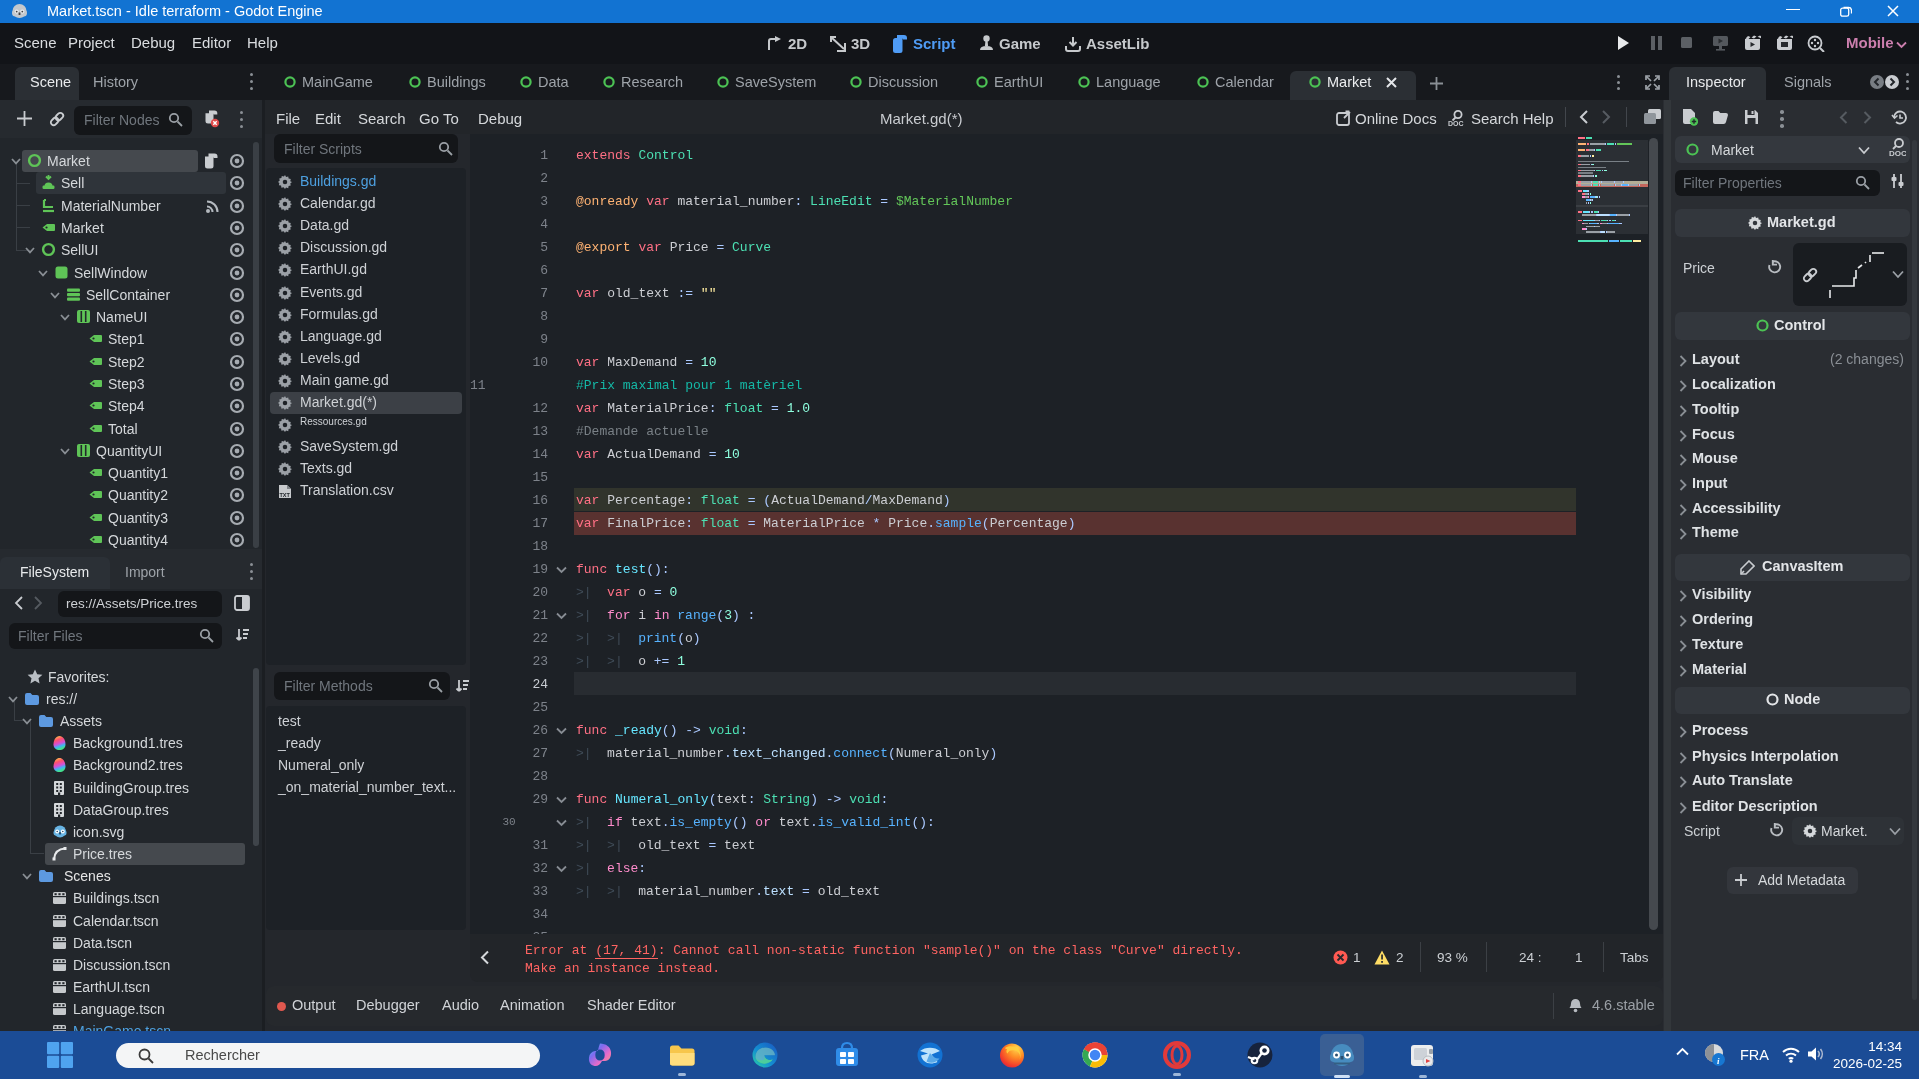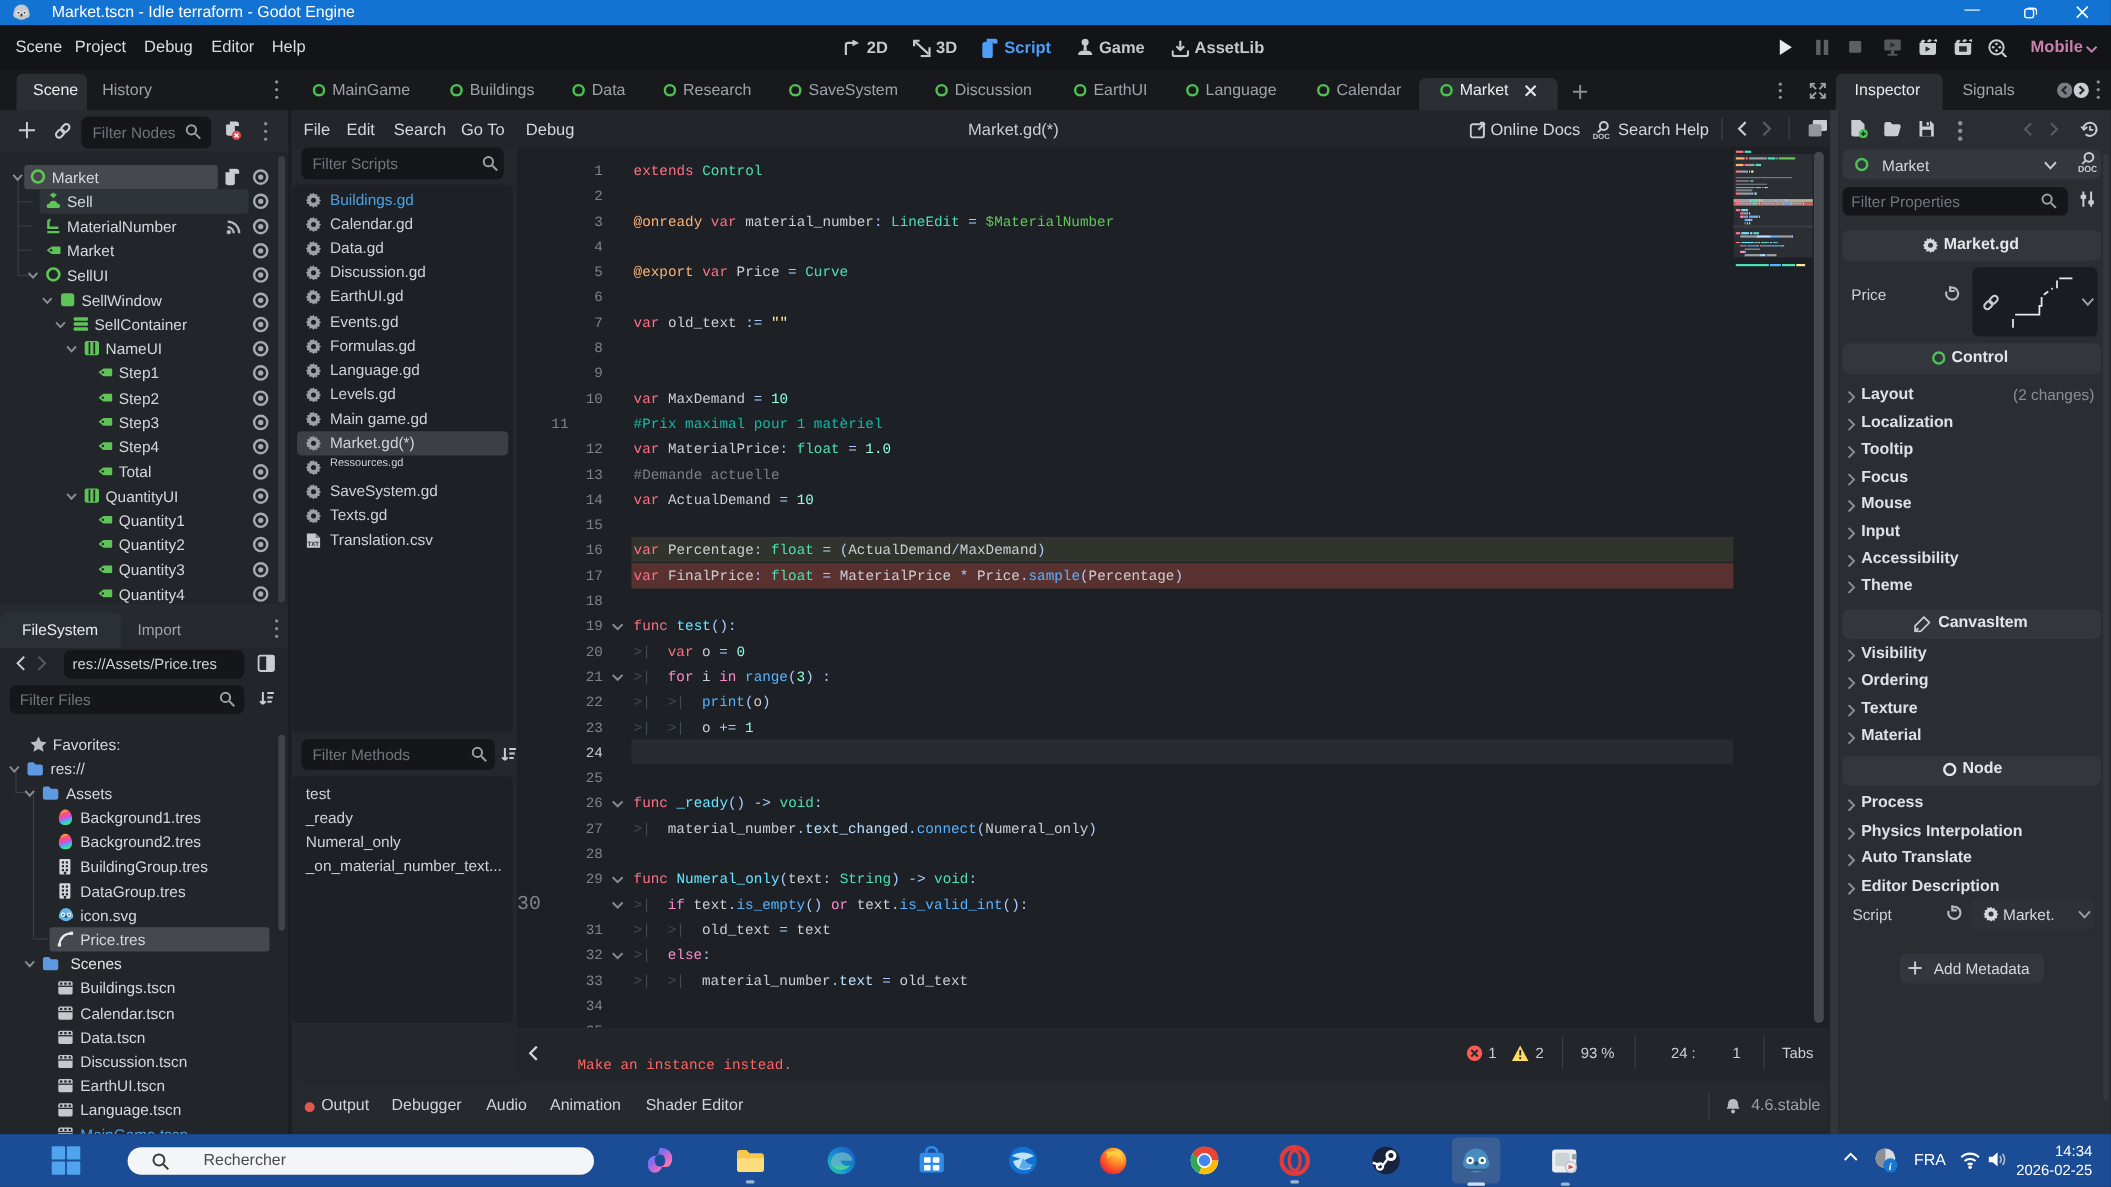--- a/index.html
+++ b/index.html
@@ -764,21 +764,21 @@
  <span class="tx" style="left:208px;top:112.5px;width:78px;text-align:right;font-family:'Liberation Mono',monospace;font-size:13px;line-height:23px;color:#7d828a">4</span>
  <span class="tx" style="left:208px;top:135.5px;width:78px;text-align:right;font-family:'Liberation Mono',monospace;font-size:13px;line-height:23px;color:#7d828a">5</span>
  <span class="tx" style="left:314px;top:135.5px;font-family:'Liberation Mono',monospace;font-size:13px;line-height:23px"><i style="color:#ffb373;font-style:normal">@export</i><i style="color:#ccced3;font-style:normal"> </i><i style="color:#ff7085;font-style:normal">var</i><i style="color:#ccced3;font-style:normal"> Price </i><i style="color:#abc9ff;font-style:normal">=</i><i style="color:#ccced3;font-style:normal"> </i><i style="color:#4ce0b3;font-style:normal">Curve</i></span>
  <span class="tx" style="left:208px;top:158.5px;width:78px;text-align:right;font-family:'Liberation Mono',monospace;font-size:13px;line-height:23px;color:#7d828a">6</span>
  <span class="tx" style="left:208px;top:181.5px;width:78px;text-align:right;font-family:'Liberation Mono',monospace;font-size:13px;line-height:23px;color:#7d828a">7</span>
  <span class="tx" style="left:314px;top:181.5px;font-family:'Liberation Mono',monospace;font-size:13px;line-height:23px"><i style="color:#ff7085;font-style:normal">var</i><i style="color:#ccced3;font-style:normal"> old_text </i><i style="color:#abc9ff;font-style:normal">:=</i><i style="color:#ccced3;font-style:normal"> </i><i style="color:#ffeda1;font-style:normal">""</i></span>
  <span class="tx" style="left:208px;top:204.5px;width:78px;text-align:right;font-family:'Liberation Mono',monospace;font-size:13px;line-height:23px;color:#7d828a">8</span>
  <span class="tx" style="left:208px;top:227.5px;width:78px;text-align:right;font-family:'Liberation Mono',monospace;font-size:13px;line-height:23px;color:#7d828a">9</span>
  <span class="tx" style="left:208px;top:250.5px;width:78px;text-align:right;font-family:'Liberation Mono',monospace;font-size:13px;line-height:23px;color:#7d828a">10</span>
  <span class="tx" style="left:314px;top:250.5px;font-family:'Liberation Mono',monospace;font-size:13px;line-height:23px"><i style="color:#ff7085;font-style:normal">var</i><i style="color:#ccced3;font-style:normal"> MaxDemand </i><i style="color:#abc9ff;font-style:normal">=</i><i style="color:#ccced3;font-style:normal"> </i><i style="color:#8fffdf;font-style:normal">10</i></span>
- <span class="tx" style="left:208px;top:273.5px;width:78px;text-align:center;font-family:'Liberation Mono',monospace;font-size:13px;line-height:23px;color:#7d828a">11</span>
+ <span class="tx" style="left:208px;top:273.5px;width:78px;text-align:left;font-family:'Liberation Mono',monospace;font-size:13px;line-height:23px;color:#7d828a">11</span>
  <span class="tx" style="left:314px;top:273.5px;font-family:'Liberation Mono',monospace;font-size:13px;line-height:23px"><i style="color:#14b8a6;font-style:normal">#Prix maximal pour 1 matèriel</i></span>
  <span class="tx" style="left:208px;top:296.5px;width:78px;text-align:right;font-family:Liberation Mono, monospace;font-size:13px;line-height:23px;color:#7d828a">12</span>
  <span class="tx" style="left:314px;top:296.5px;font-family:'Liberation Mono',monospace;font-size:13px;line-height:23px"><i style="color:#ff7085;font-style:normal">var</i><i style="color:#ccced3;font-style:normal"> MaterialPrice</i><i style="color:#abc9ff;font-style:normal">:</i><i style="color:#ccced3;font-style:normal"> </i><i style="color:#4ce0b3;font-style:normal">float</i><i style="color:#ccced3;font-style:normal"> </i><i style="color:#abc9ff;font-style:normal">=</i><i style="color:#ccced3;font-style:normal"> </i><i style="color:#8fffdf;font-style:normal">1.0</i></span>
  <span class="tx" style="left:208px;top:319.5px;width:78px;text-align:right;font-family:'Liberation Mono',monospace;font-size:13px;line-height:23px;color:#7d828a">13</span>
  <span class="tx" style="left:314px;top:319.5px;font-family:'Liberation Mono',monospace;font-size:13px;line-height:23px"><i style="color:#798086;font-style:normal">#Demande actuelle</i></span>
  <span class="tx" style="left:208px;top:342.5px;width:78px;text-align:right;font-family:'Liberation Mono',monospace;font-size:13px;line-height:23px;color:#7d828a">14</span>
  <span class="tx" style="left:314px;top:342.5px;font-family:'Liberation Mono',monospace;font-size:13px;line-height:23px"><i style="color:#ff7085;font-style:normal">var</i><i style="color:#ccced3;font-style:normal"> ActualDemand </i><i style="color:#abc9ff;font-style:normal">=</i><i style="color:#ccced3;font-style:normal"> </i><i style="color:#8fffdf;font-style:normal">10</i></span>
  <span class="tx" style="left:208px;top:365.5px;width:78px;text-align:right;font-family:'Liberation Mono',monospace;font-size:13px;line-height:23px;color:#7d828a">15</span>
  <span class="tx" style="left:208px;top:388.5px;width:78px;text-align:right;font-family:'Liberation Mono',monospace;font-size:13px;line-height:23px;color:#7d828a">16</span>
  <span class="tx" style="left:314px;top:388.5px;font-family:'Liberation Mono',monospace;font-size:13px;line-height:23px"><i style="color:#ff7085;font-style:normal">var</i><i style="color:#ccced3;font-style:normal"> Percentage</i><i style="color:#abc9ff;font-style:normal">:</i><i style="color:#ccced3;font-style:normal"> </i><i style="color:#4ce0b3;font-style:normal">float</i><i style="color:#ccced3;font-style:normal"> </i><i style="color:#abc9ff;font-style:normal">=</i><i style="color:#ccced3;font-style:normal"> </i><i style="color:#abc9ff;font-style:normal">(</i><i style="color:#ccced3;font-style:normal">ActualDemand</i><i style="color:#abc9ff;font-style:normal">/</i><i style="color:#ccced3;font-style:normal">MaxDemand</i><i style="color:#abc9ff;font-style:normal">)</i></span>
@@ -809,21 +809,21 @@
     </svg>
  <span class="tx" style="left:314px;top:618.5px;font-family:'Liberation Mono',monospace;font-size:13px;line-height:23px"><i style="color:#ff7085;font-style:normal">func</i><i style="color:#ccced3;font-style:normal"> </i><i style="color:#66e6ff;font-style:normal">_ready</i><i style="color:#abc9ff;font-style:normal">()</i><i style="color:#ccced3;font-style:normal"> </i><i style="color:#abc9ff;font-style:normal">-&gt;</i><i style="color:#ccced3;font-style:normal"> </i><i style="color:#4ce0b3;font-style:normal">void</i><i style="color:#abc9ff;font-style:normal">:</i></span>
  <span class="tx" style="left:208px;top:641.5px;width:78px;text-align:right;font-family:'Liberation Mono',monospace;font-size:13px;line-height:23px;color:#7d828a">27</span>
  <span class="tx" style="left:314px;top:641.5px;font-family:'Liberation Mono',monospace;font-size:13px;line-height:23px"><i style="display:inline-block;width:31.08px;color:#3f4b57;font-style:normal">&gt;|</i><i style="color:#ccced3;font-style:normal">material_number</i><i style="color:#abc9ff;font-style:normal">.</i><i style="color:#bce0ff;font-style:normal">text_changed</i><i style="color:#abc9ff;font-style:normal">.</i><i style="color:#57b3ff;font-style:normal">connect</i><i style="color:#abc9ff;font-style:normal">(</i><i style="color:#ccced3;font-style:normal">Numeral_only</i><i style="color:#abc9ff;font-style:normal">)</i></span>
  <span class="tx" style="left:208px;top:664.5px;width:78px;text-align:right;font-family:'Liberation Mono',monospace;font-size:13px;line-height:23px;color:#7d828a">28</span>
  <span class="tx" style="left:208px;top:687.5px;width:78px;text-align:right;font-family:'Liberation Mono',monospace;font-size:13px;line-height:23px;color:#7d828a">29</span>
  <svg class="a" style="left:294px;top:695.5px" width="11" height="8">
       <path d="M1 1.5 L5.5 6 L10 1.5" fill="none" stroke="#878c93" stroke-width="1.8"></path>
     </svg>
  <span class="tx" style="left:314px;top:687.5px;font-family:'Liberation Mono',monospace;font-size:13px;line-height:23px"><i style="color:#ff7085;font-style:normal">func</i><i style="color:#ccced3;font-style:normal"> </i><i style="color:#66e6ff;font-style:normal">Numeral_only</i><i style="color:#abc9ff;font-style:normal">(</i><i style="color:#ccced3;font-style:normal">text</i><i style="color:#abc9ff;font-style:normal">:</i><i style="color:#ccced3;font-style:normal"> </i><i style="color:#4ce0b3;font-style:normal">String</i><i style="color:#abc9ff;font-style:normal">)</i><i style="color:#ccced3;font-style:normal"> </i><i style="color:#abc9ff;font-style:normal">-&gt;</i><i style="color:#ccced3;font-style:normal"> </i><i style="color:#4ce0b3;font-style:normal">void</i><i style="color:#abc9ff;font-style:normal">:</i></span>
- <span class="tx" style="left:208px;top:710.5px;width:78px;text-align:left;font-family:'Liberation Mono',monospace;font-size:18px;line-height:23px;color:#7d828a">30</span>
+ <span class="tx" style="left:208px;top:710.5px;width:78px;text-align:center;font-family:'Liberation Mono',monospace;font-size:11px;line-height:23px;color:#7d828a">30</span>
  <svg class="a" style="left:294px;top:718.5px" width="11" height="8">
       <path d="M1 1.5 L5.5 6 L10 1.5" fill="none" stroke="#878c93" stroke-width="1.8"></path>
     </svg>
  <span class="tx" style="left:314px;top:710.5px;font-family:'Liberation Mono',monospace;font-size:13px;line-height:23px"><i style="display:inline-block;width:31.08px;color:#3f4b57;font-style:normal">&gt;|</i><i style="color:#ff8ccc;font-style:normal">if</i><i style="color:#ccced3;font-style:normal"> text</i><i style="color:#abc9ff;font-style:normal">.</i><i style="color:#57b3ff;font-style:normal">is_empty</i><i style="color:#abc9ff;font-style:normal">()</i><i style="color:#ccced3;font-style:normal"> </i><i style="color:#ff8ccc;font-style:normal">or</i><i style="color:#ccced3;font-style:normal"> text</i><i style="color:#abc9ff;font-style:normal">.</i><i style="color:#57b3ff;font-style:normal">is_valid_int</i><i style="color:#abc9ff;font-style:normal">():</i></span>
  <span class="tx" style="left:208px;top:733.5px;width:78px;text-align:right;font-family:'Liberation Mono',monospace;font-size:13px;line-height:23px;color:#7d828a">31</span>
  <span class="tx" style="left:314px;top:733.5px;font-family:'Liberation Mono',monospace;font-size:13px;line-height:23px"><i style="display:inline-block;width:31.08px;color:#3f4b57;font-style:normal">&gt;|</i><i style="display:inline-block;width:31.08px;color:#3f4b57;font-style:normal">&gt;|</i><i style="color:#ccced3;font-style:normal">old_text </i><i style="color:#abc9ff;font-style:normal">=</i><i style="color:#ccced3;font-style:normal"> text</i></span>
  <span class="tx" style="left:208px;top:756.5px;width:78px;text-align:right;font-family:'Liberation Mono',monospace;font-size:13px;line-height:23px;color:#7d828a">32</span>
  <svg class="a" style="left:294px;top:764.5px" width="11" height="8">
       <path d="M1 1.5 L5.5 6 L10 1.5" fill="none" stroke="#878c93" stroke-width="1.8"></path>
     </svg>
@@ -963,20 +963,21 @@
  <div class="a" style="left:1344.7px;top:131.4px;width:8.6px;height:1.9px;background:#9aa0a6"></div>
  <div class="a" style="left:1316.0px;top:140.2px;width:30px;height:2.2px;background:#4ce0b3"></div>
  <div class="a" style="left:1347.0px;top:140.2px;width:10px;height:2.2px;background:#57b3ff"></div>
  <div class="a" style="left:1358.0px;top:140.2px;width:12px;height:2.2px;background:#4ce0b3"></div>
  <div class="a" style="left:1371.0px;top:140.2px;width:8px;height:2.2px;background:#ffeda1"></div>
  <div class="a" style="left:1387px;top:38px;width:9px;height:792px;background:#45494e;border-radius:5px"></div>
  <div class="a" style="left:208px;top:834px;width:1193px;height:48px;background:#222529;border-radius:0 0 8px 8px"></div>
  <svg class="a" style="left:218px;top:850px" width="10" height="15">
       <path d="M8 1.5 L2 7.5 L8 13.5" fill="none" stroke="#d5d8db" stroke-width="2"></path>
     </svg>
+ <span class="tx" style="left:263px;top:843px;font-family:'Liberation Mono',monospace;font-size:13px;color:#ff6462">Error at <i style="font-style:normal;border-bottom:1px solid #ff6462">(17, 41)</i>: Cannot call non-static function "sample()" on the class "Curve" directly.</span>
  <span class="tx" style="left:263px;top:861px;font-family:'Liberation Mono',monospace;font-size:13px;color:#ff6462">Make an instance instead.</span>
  <svg class="a" style="left:1071px;top:850px" width="15" height="15">
       <circle cx="7.5" cy="7.5" r="7" fill="#ff5a52"></circle>
       <path d="M4.5 4.5 l6 6 m0 -6 l-6 6" stroke="#26292d" stroke-width="1.8"></path>
     </svg>
  <span class="tx" style="left:1091px;top:850px;font-size:13.5px;color:#ccd0d4">1</span>
  <svg class="a" style="left:1112px;top:850px" width="16" height="15">
       <path d="M8 0.5 L15.5 14.5 H0.5 Z" fill="#ffdd65"></path>
       <rect x="7.2" y="4.5" width="1.7" height="5" fill="#26292d"></rect>
       <rect x="7.2" y="11" width="1.7" height="1.8" fill="#26292d"></rect>

